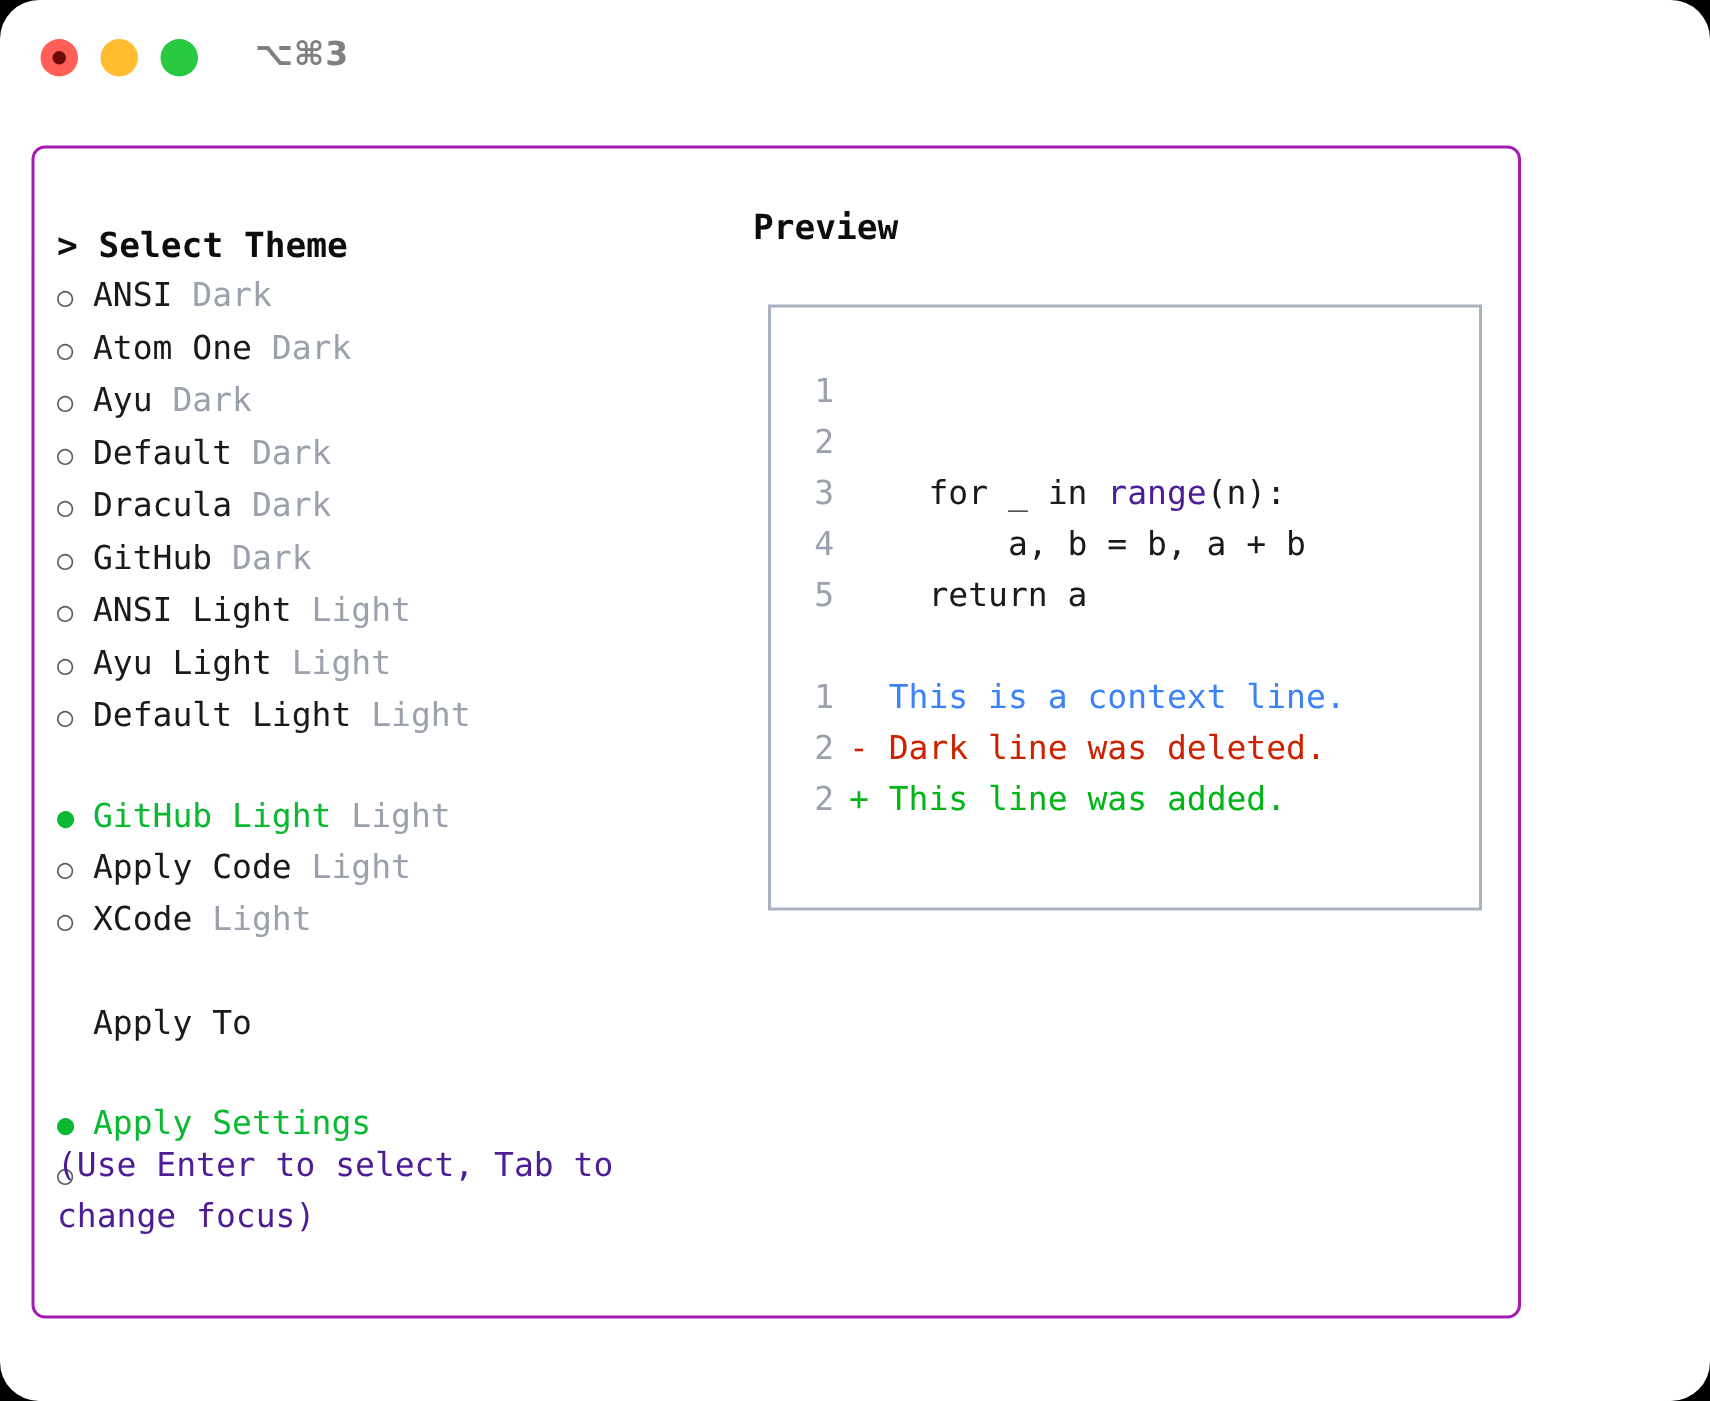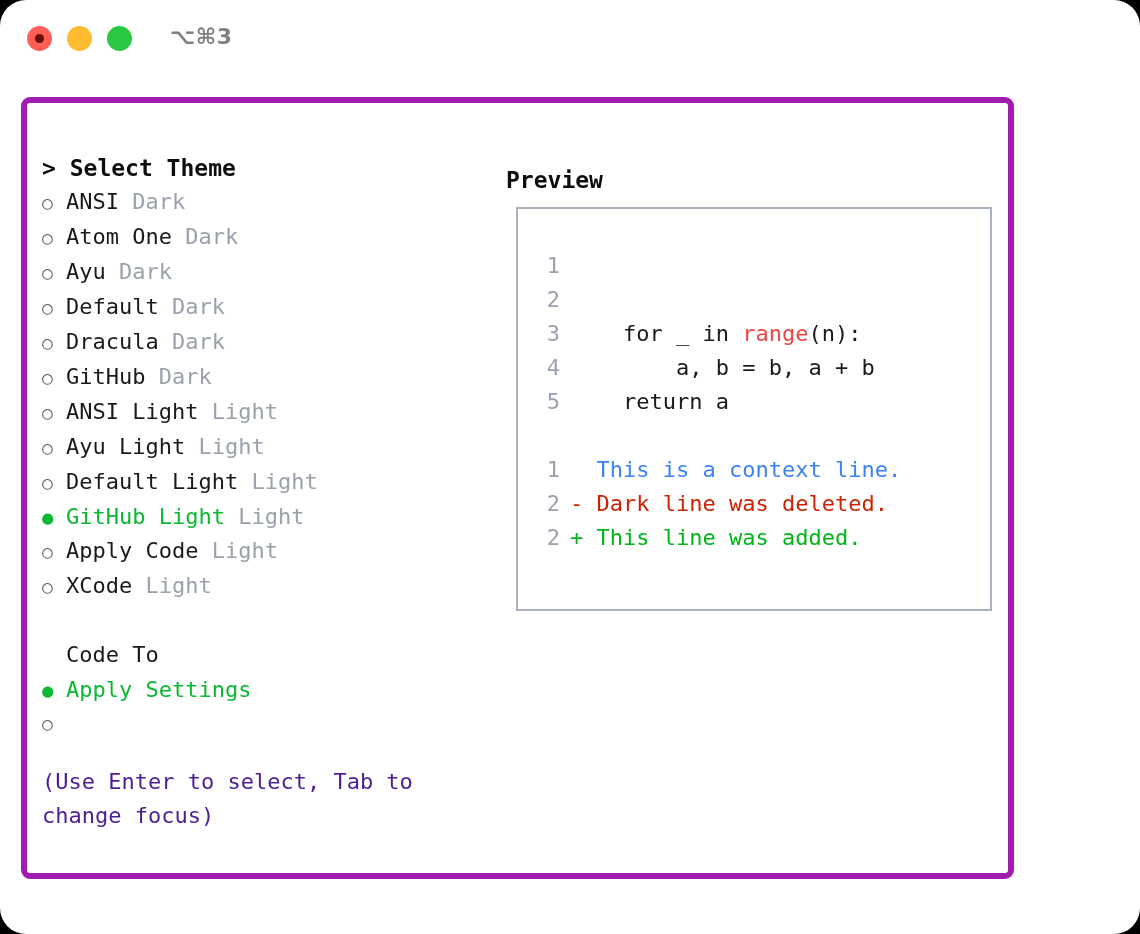--- a/index.html
+++ b/index.html
@@ -62,21 +62,21 @@
     white-space: pre;
   }
 
   
   #panel {
     position: absolute;
     left: 21px;
     top: 97px;
     width: 993px;
     height: 782px;
-    border: 6px solid #a21caf;
+    border: 2px solid #a21caf;
     border-radius: 9px;
     background: #ffffff;
     text-decoration: underline;
   }
 
   #panel-inner {
     position: absolute;
     left: 0; top: 0;
     width: 100%;
     height: 100%;
@@ -113,21 +113,21 @@
     width: 24px;
     flex: 0 0 24px;
     font-family: "DejaVu Sans Mono", "Liberation Mono", monospace;
     font-size: 18px;
     color: #555c66;
   }
   .marker.sel { color: #0ab832; font-size: 19px; }
   .marker.blank { color: transparent; }
 
   .item-name { color: #1a1a1a; }
-  .item-name.sel { color: #0ab832; }
+  .item-name.sel { color: #0ab832; margin-top: 32px; }
 
   .item-variant { color: #9aa1ad; }
 
   .apply-header {
     font-family: "DejaVu Sans Mono", "Liberation Mono", monospace;
     font-size: 22px;
     line-height: 34px;
     color: #1a1a1a;
     white-space: pre;
   }
@@ -142,21 +142,21 @@
     font-family: "DejaVu Sans Mono", "Liberation Mono", monospace;
     font-size: 22px;
     line-height: 34px;
     color: #4c1d95;
   }
 
   
   #right-col {
     position: absolute;
     left: 479px;
-    top: 60px;
+    top: 36px;
     width: 500px;
   }
 
   #preview-title {
     font-family: "DejaVu Sans Mono", "Liberation Mono", monospace;
     font-size: 23px;
     font-weight: 700;
     color: #0d0d0d;
     line-height: 34px;
     white-space: pre;
@@ -194,21 +194,21 @@
     text-align: right;
     color: #9aa1ad;
     margin-right: 10px;
   }
 
   .code-text { color: #1a1a1a; }
 
   .tok-plain   { color: #1a1a1a; }
   .tok-func    { color: #a0172a; }
   .tok-number  { color: #007f7b; }
-  .tok-builtin { color: #ef4444; }
+  .tok-builtin { color: #4c1d95; }
 
   .diff-gap { height: 34px; }
 
   .diff-context { color: #3b82f6; }
   .diff-del     { color: #cc2200; }
   .diff-add     { color: #00b515; }
 </style>
 </head>
 <body>
 
@@ -241,21 +241,21 @@
             <div class="list-row"><span class="marker">○</span><span class="item-name">Default Light</span><span> </span><span class="item-variant">Light</span></div>
             <div class="list-row"><span class="marker sel">●</span><span class="item-name sel">GitHub Light</span><span> </span><span class="item-variant">Light</span></div>
             <div class="list-row"><span class="marker">○</span><span class="item-name">Apply Code</span><span> </span><span class="item-variant">Light</span></div>
             <div class="list-row"><span class="marker">○</span><span class="item-name">XCode</span><span> </span><span class="item-variant">Light</span></div>
           </div>
 
         <div class="spacer-row"></div>
 
         <div class="list-row">
           <span class="marker blank">○</span>
-          <span class="apply-header">Code To</span>
+          <span class="apply-header">Apply To</span>
         </div>
 
         <div id="apply-items">
             <div class="list-row"><span class="marker sel">●</span><span class="item-name sel">Apply Settings</span></div>
             <div class="list-row"><span class="marker">○</span></div>
           </div>
 
       </div>
 
       <div id="hint">(Use Enter to select, Tab to change focus)</div>

